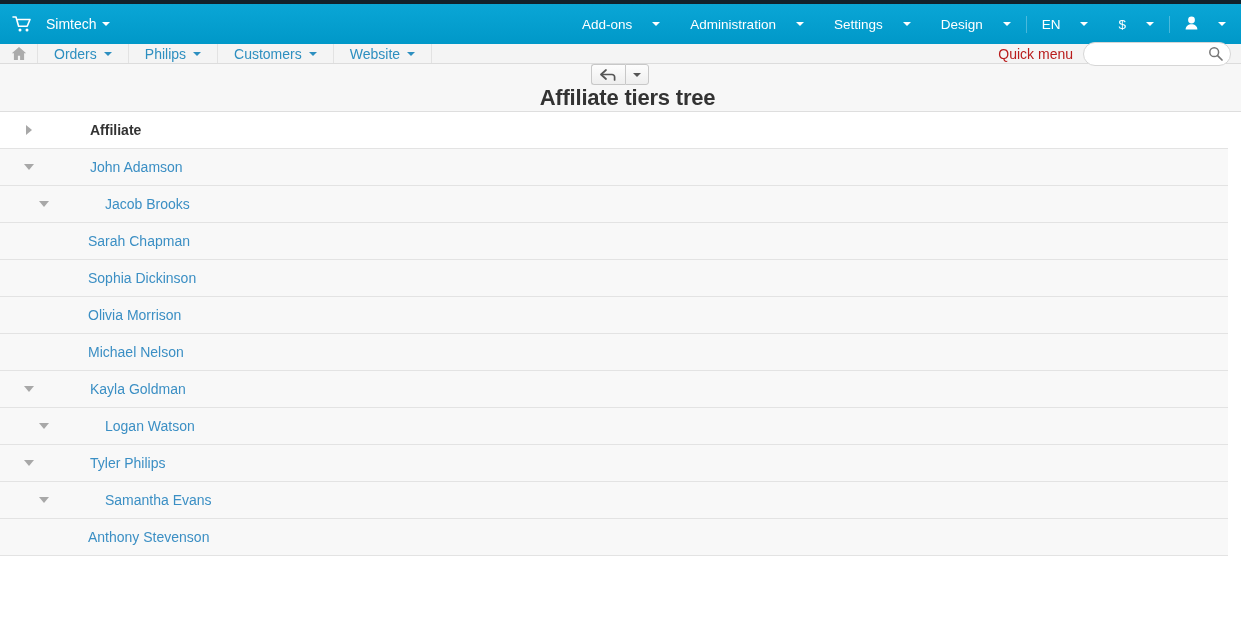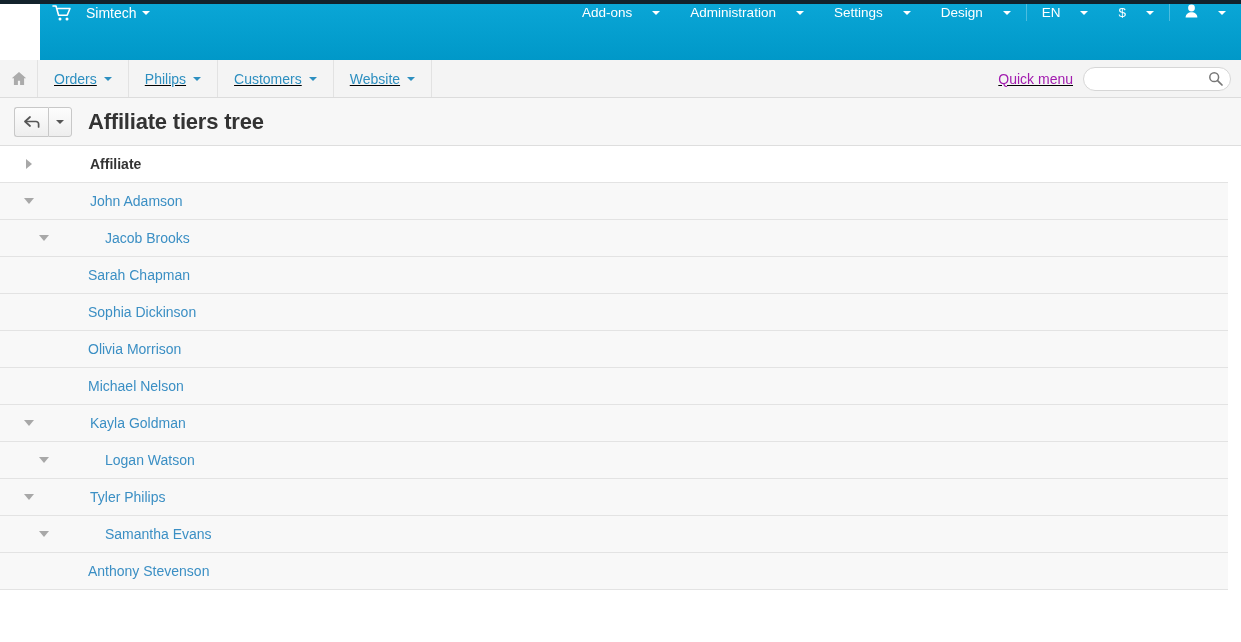--- a/index.html
+++ b/index.html
@@ -13,26 +13,25 @@
   }
 
   
   .top-strip {
     height: 4px;
     background: #12222c;
   }
 
   
   .header {
-    height: 56px;
+    height: 40px;
     background: linear-gradient(to bottom, #0aa6d6 0%, #0098c8 100%);
     display: flex;
-    align-items: flex-start;
+    align-items: center;
     position: relative;
-    margin-left: 40px;
   }
   .header-left {
     display: flex;
     align-items: center;
     padding-left: 12px;
   }
   .cart-icon {
     width: 20px; height: 18px;
     margin-right: 14px;
     display: flex; align-items: center; justify-content: center;
@@ -64,27 +63,26 @@
   .caret-d {
     width: 0; height: 0;
     border-left: 4px solid transparent;
     border-right: 4px solid transparent;
     border-top: 4px solid currentColor;
     display: inline-block;
   }
 
   
   .subnav {
-    height: 38px;
+    height: 20px;
     background: #f4f4f4;
     border-bottom: 1px solid #dcdcdc;
     display: flex;
     align-items: stretch;
     position: relative;
-    text-decoration: underline;
   }
   .subnav-home {
     width: 38px;
     display: flex; align-items: center; justify-content: center;
     border-right: 1px solid #e2e2e2;
     cursor: pointer;
   }
   .subnav-item {
     display: flex;
     align-items: center;
@@ -103,21 +101,21 @@
   }
   .subnav-item.active .caret-d { border-top-color: #8a8a8a; }
   .subnav-right {
     margin-left: auto;
     display: flex;
     align-items: center;
     padding-right: 10px;
     gap: 10px;
   }
   .quick-menu {
-    color: #a21caf;
+    color: #b91c1c;
     font-size: 14px;
     cursor: pointer;
     margin-left: 44px;
   }
   .search-wrap {
     position: relative;
     width: 148px;
   }
   .search-input {
     width: 148px;
@@ -138,20 +136,21 @@
   }
 
   
   .titlebar {
     height: 48px;
     background: #f7f7f7;
     border-bottom: 1px solid #dedede;
     display: flex;
     align-items: center;
     padding-left: 14px;
+    flex-direction: column;
   }
   .backbtn-group {
     display: flex;
     height: 30px;
     margin-right: 16px;
   }
   .backbtn, .backbtn-caret {
     background: linear-gradient(to bottom, #fdfdfd 0%, #eeeeee 100%);
     border: 1px solid #c8c8c8;
     display: flex;

